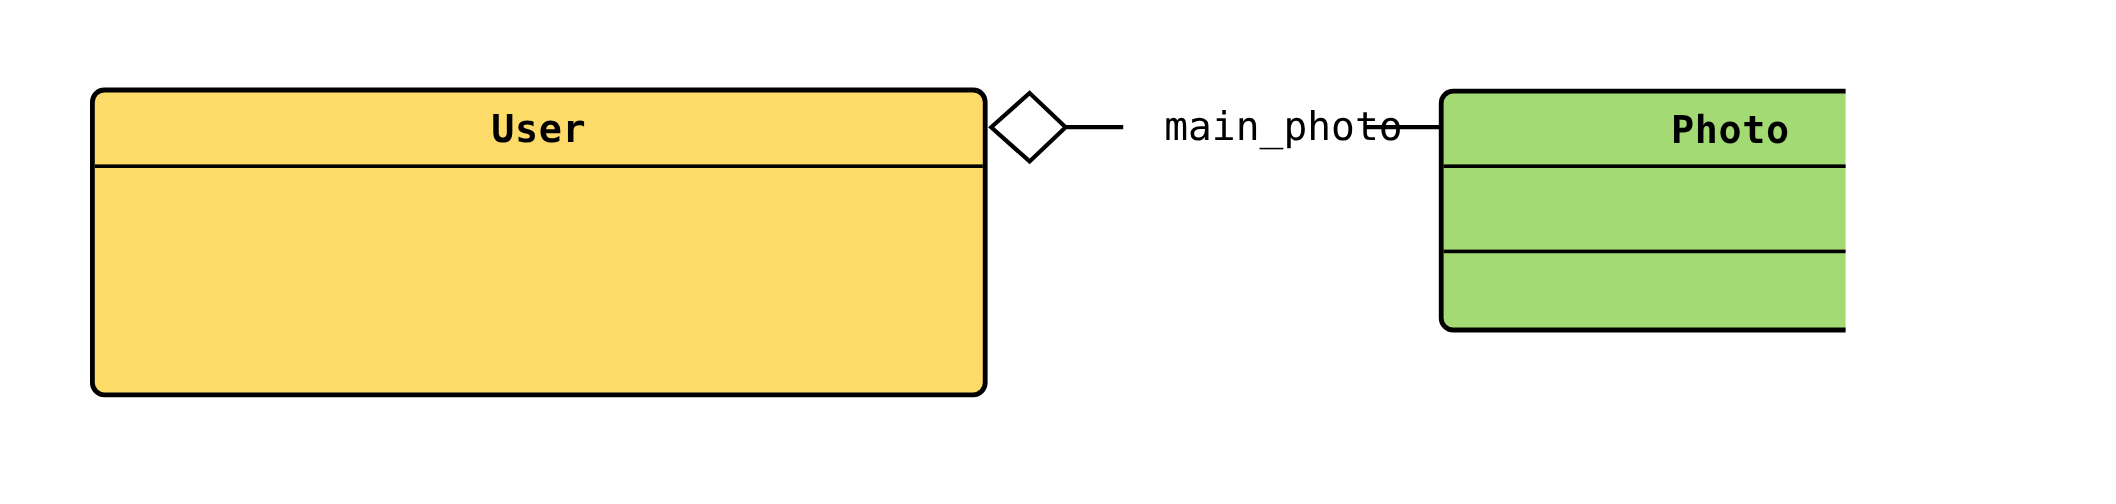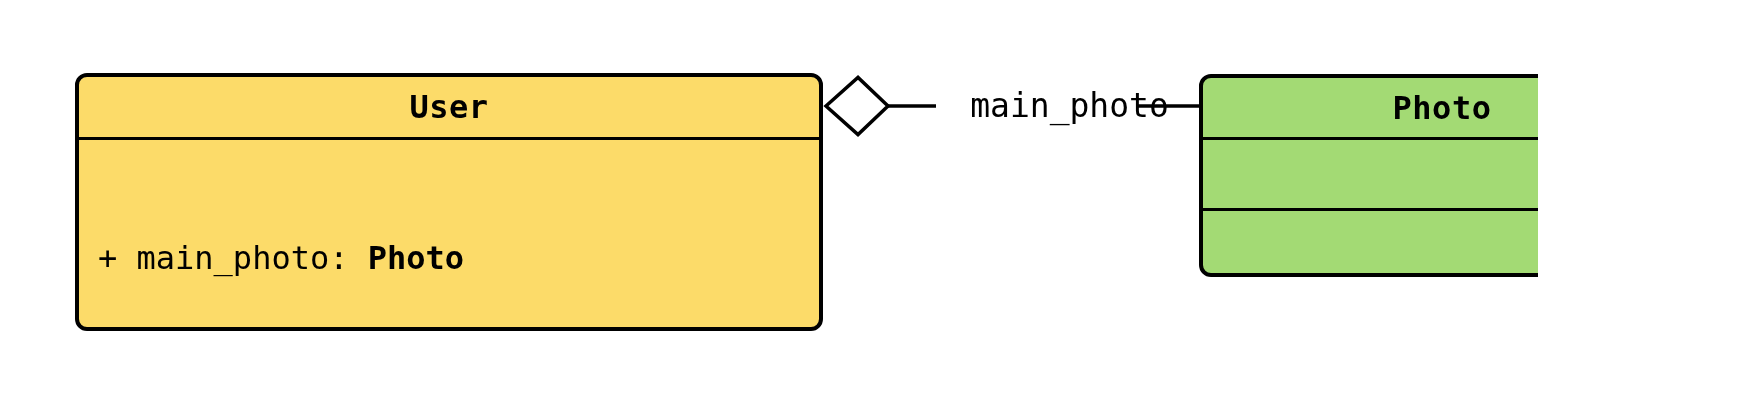--- a/index.html
+++ b/index.html
@@ -80,21 +80,20 @@
   }
 </style>
 </head>
 <body>
 
 <div class="canvas">
 
   <div class="uml-class class-user" style="background: rgb(252, 219, 105);">
     <div class="cls-header">User</div>
     <div class="cls-section sec-attrs">
-      <div class="attr-line"><span>+ main_photo: </span><span class="bold">Photo</span></div>
     </div>
 
   </div>
 
   <svg class="connector-svg" width="390" height="80" viewBox="0 0 390 80">
     <polygon points="6,36 38,7.5 68,36 38,64.5" fill="#FFFFFF" stroke="#000000" stroke-width="3.5"></polygon>
     <line x1="66" y1="36" x2="116" y2="36" stroke="#000000" stroke-width="3.5"></line>
     <line x1="317" y1="36" x2="380" y2="36" stroke="#000000" stroke-width="3.5"></line>
   </svg>
   <div class="rel-label">main_photo</div>

